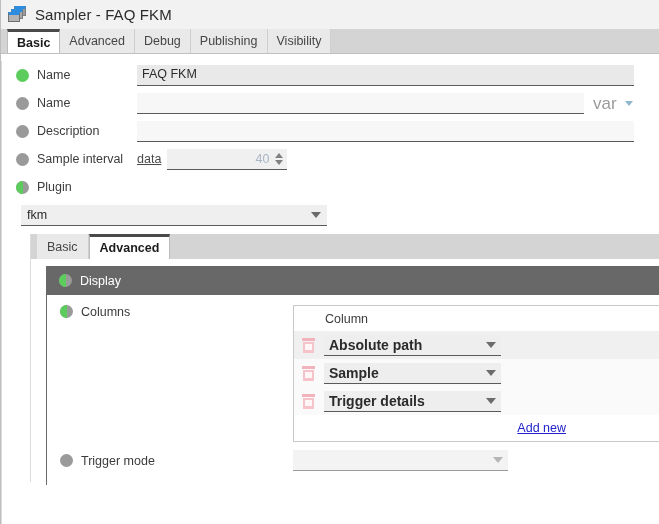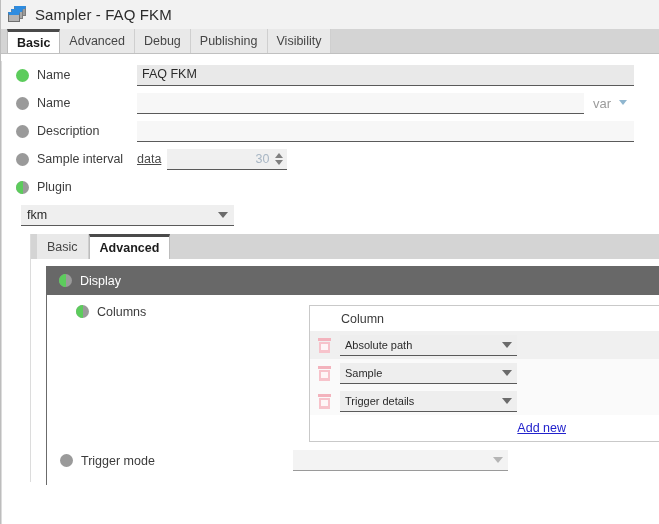--- a/index.html
+++ b/index.html
@@ -162,21 +162,21 @@
   .field.name-field { width: 497px; background: #e9e9e9; }
   .field.group-field { width: 447px; background: #f7f7f7; }
   .field.desc-field  { width: 497px; background: #f7f7f7; }
 
   .var-box {
     width: 46px;
     margin-left: 6px;
     height: 21px;
     line-height: 21px;
     color: #9b9b9b;
-    font-size: 13px;
+    font-size: 17px;
     text-align: left;
     padding-left: 3px;
     box-sizing: border-box;
   }
   .var-arrow {
     width: 0; height: 0;
     border-left: 4px solid transparent;
     border-right: 4px solid transparent;
     border-top: 5px solid #8fb6cf;
     display: inline-block;
@@ -221,21 +221,21 @@
   }
   .sp-dn {
     width: 0; height: 0;
     border-left: 4px solid transparent;
     border-right: 4px solid transparent;
     border-top: 5px solid #808080;
   }
 
   
   .plugin-combo {
-    width: 213px;
+    width: 306px;
     height: 21px;
     background: #efefef;
     border-bottom: 1px solid #5a5a5a;
     margin: 4px 0 0 5px;
     display: flex;
     align-items: center;
     padding: 0 6px;
     box-sizing: border-box;
     font-size: 12.5px;
     color: #2b2b2b;
@@ -318,21 +318,20 @@
   .columns-row {
     display: flex;
     align-items: flex-start;
     padding-top: 10px;
   }
   .columns-label-wrap {
     display: flex;
     align-items: flex-start;
     width: 233px;
     flex: 0 0 auto;
-    margin-left: 16px;
   }
 
   
   .col-table {
     border: 1px solid #c9c9c9;
     border-right: none;
     background: #ffffff;
     flex: 1 1 auto;
     margin-left: 0;
     box-sizing: border-box;
@@ -387,23 +386,24 @@
 
   .col-combo {
     width: 177px;
     height: 21px;
     background: #eeeeee;
     border-bottom: 1px solid #5a5a5a;
     display: flex;
     align-items: center;
     padding: 0 5px;
     box-sizing: border-box;
-    font-size: 11px;
+    font-size: 14px;
     color: #2b2b2b;
     position: relative;
+    font-weight: bold;
   }
   .col-combo .ca {
     width: 0; height: 0;
     border-left: 5px solid transparent;
     border-right: 5px solid transparent;
     border-top: 6px solid #6b6b6b;
     margin-left: auto;
   }
   .col-combo .ctext { white-space: nowrap; }
   .col-combo.highlighted .ctext {
@@ -540,21 +540,21 @@
       <span class="bullet"></span>
       <span class="prop-label">Description</span>
       <input class="field desc-field" type="text" value="" style="">
     </div>
 
     <div class="prop-row">
       <span class="bullet"></span>
       <span class="prop-label">Sample interval</span>
       <span class="data-link">data</span>
       <span class="spinner">
-        <span class="spinner-val">30</span>
+        <span class="spinner-val">40</span>
         <span class="spin-arrows">
           <span class="sp-up"></span>
           <span class="sp-dn"></span>
         </span>
       </span>
     </div>
 
     <div class="prop-row">
       <span class="bullet half"></span>
       <span class="prop-label">Plugin</span>

